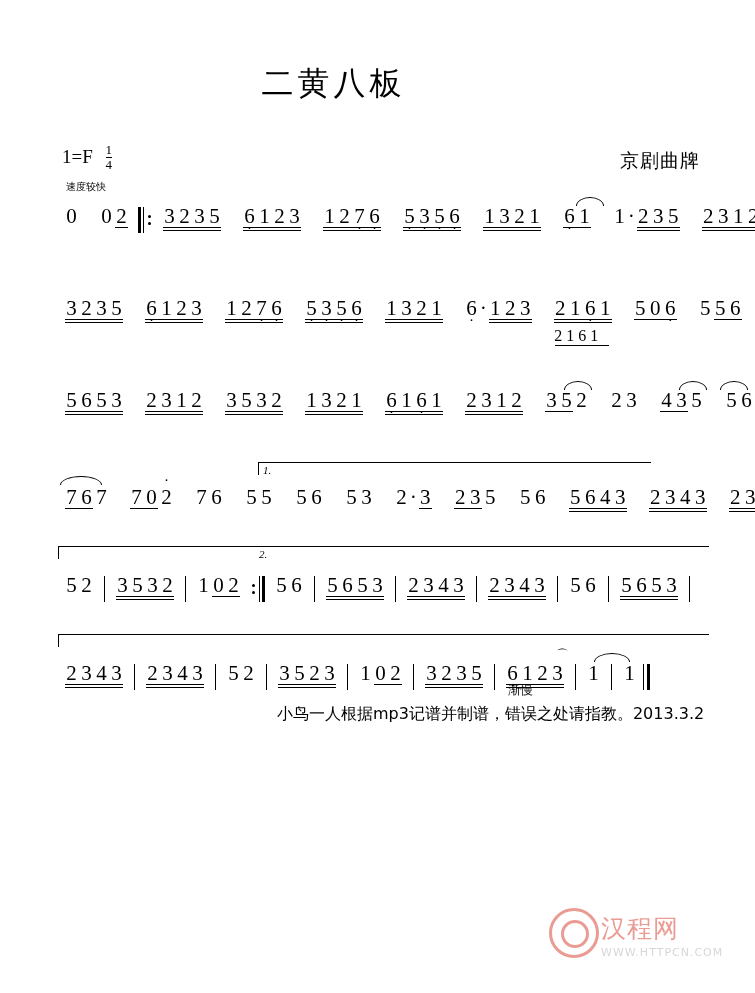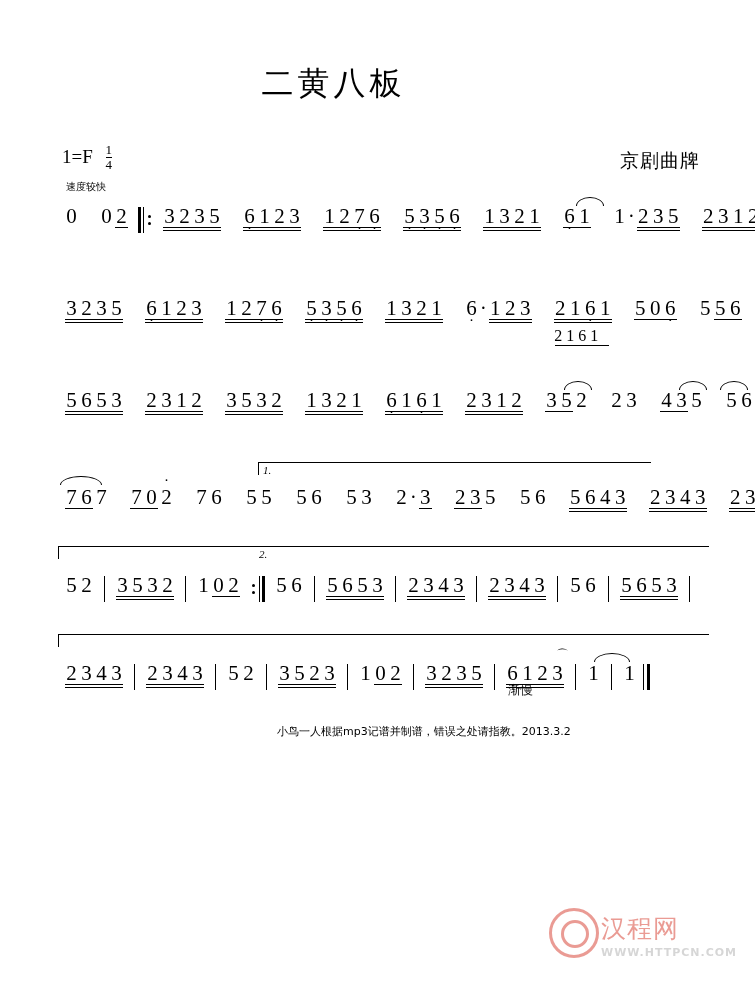--- a/index.html
+++ b/index.html
@@ -62,23 +62,23 @@
     position: absolute;
     right: 55px;
     top: 148px;
     font-family: "DejaVu Serif", serif;
     font-size: 19px;
     letter-spacing: 1px;
   }
   .footer-note {
     position: absolute;
     left: 277px;
-    top: 724px;
+    top: 704px;
     font-family: "DejaVu Sans", sans-serif;
-    font-size: 11px;
+    font-size: 16px;
     letter-spacing: 0px;
   }
 
   
   .row {
     position: absolute;
     left: 0;
     width: 755px;
     height: 70px;
   }
@@ -261,21 +261,20 @@
     color: #d94a3d;
     letter-spacing: 1px;
   }
   .wm-sub {
     position: absolute;
     left: 52px; top: 40px;
     font-family: "DejaVu Sans", sans-serif;
     font-size: 11px;
     color: #b5b5b5;
     letter-spacing: 1px;
-    font-weight: bold;
   }
 </style>
 </head>
 <body>
 
 <div class="sheet">
 
   <div class="title">二黄八板</div>
 
   <div class="key-sig">

